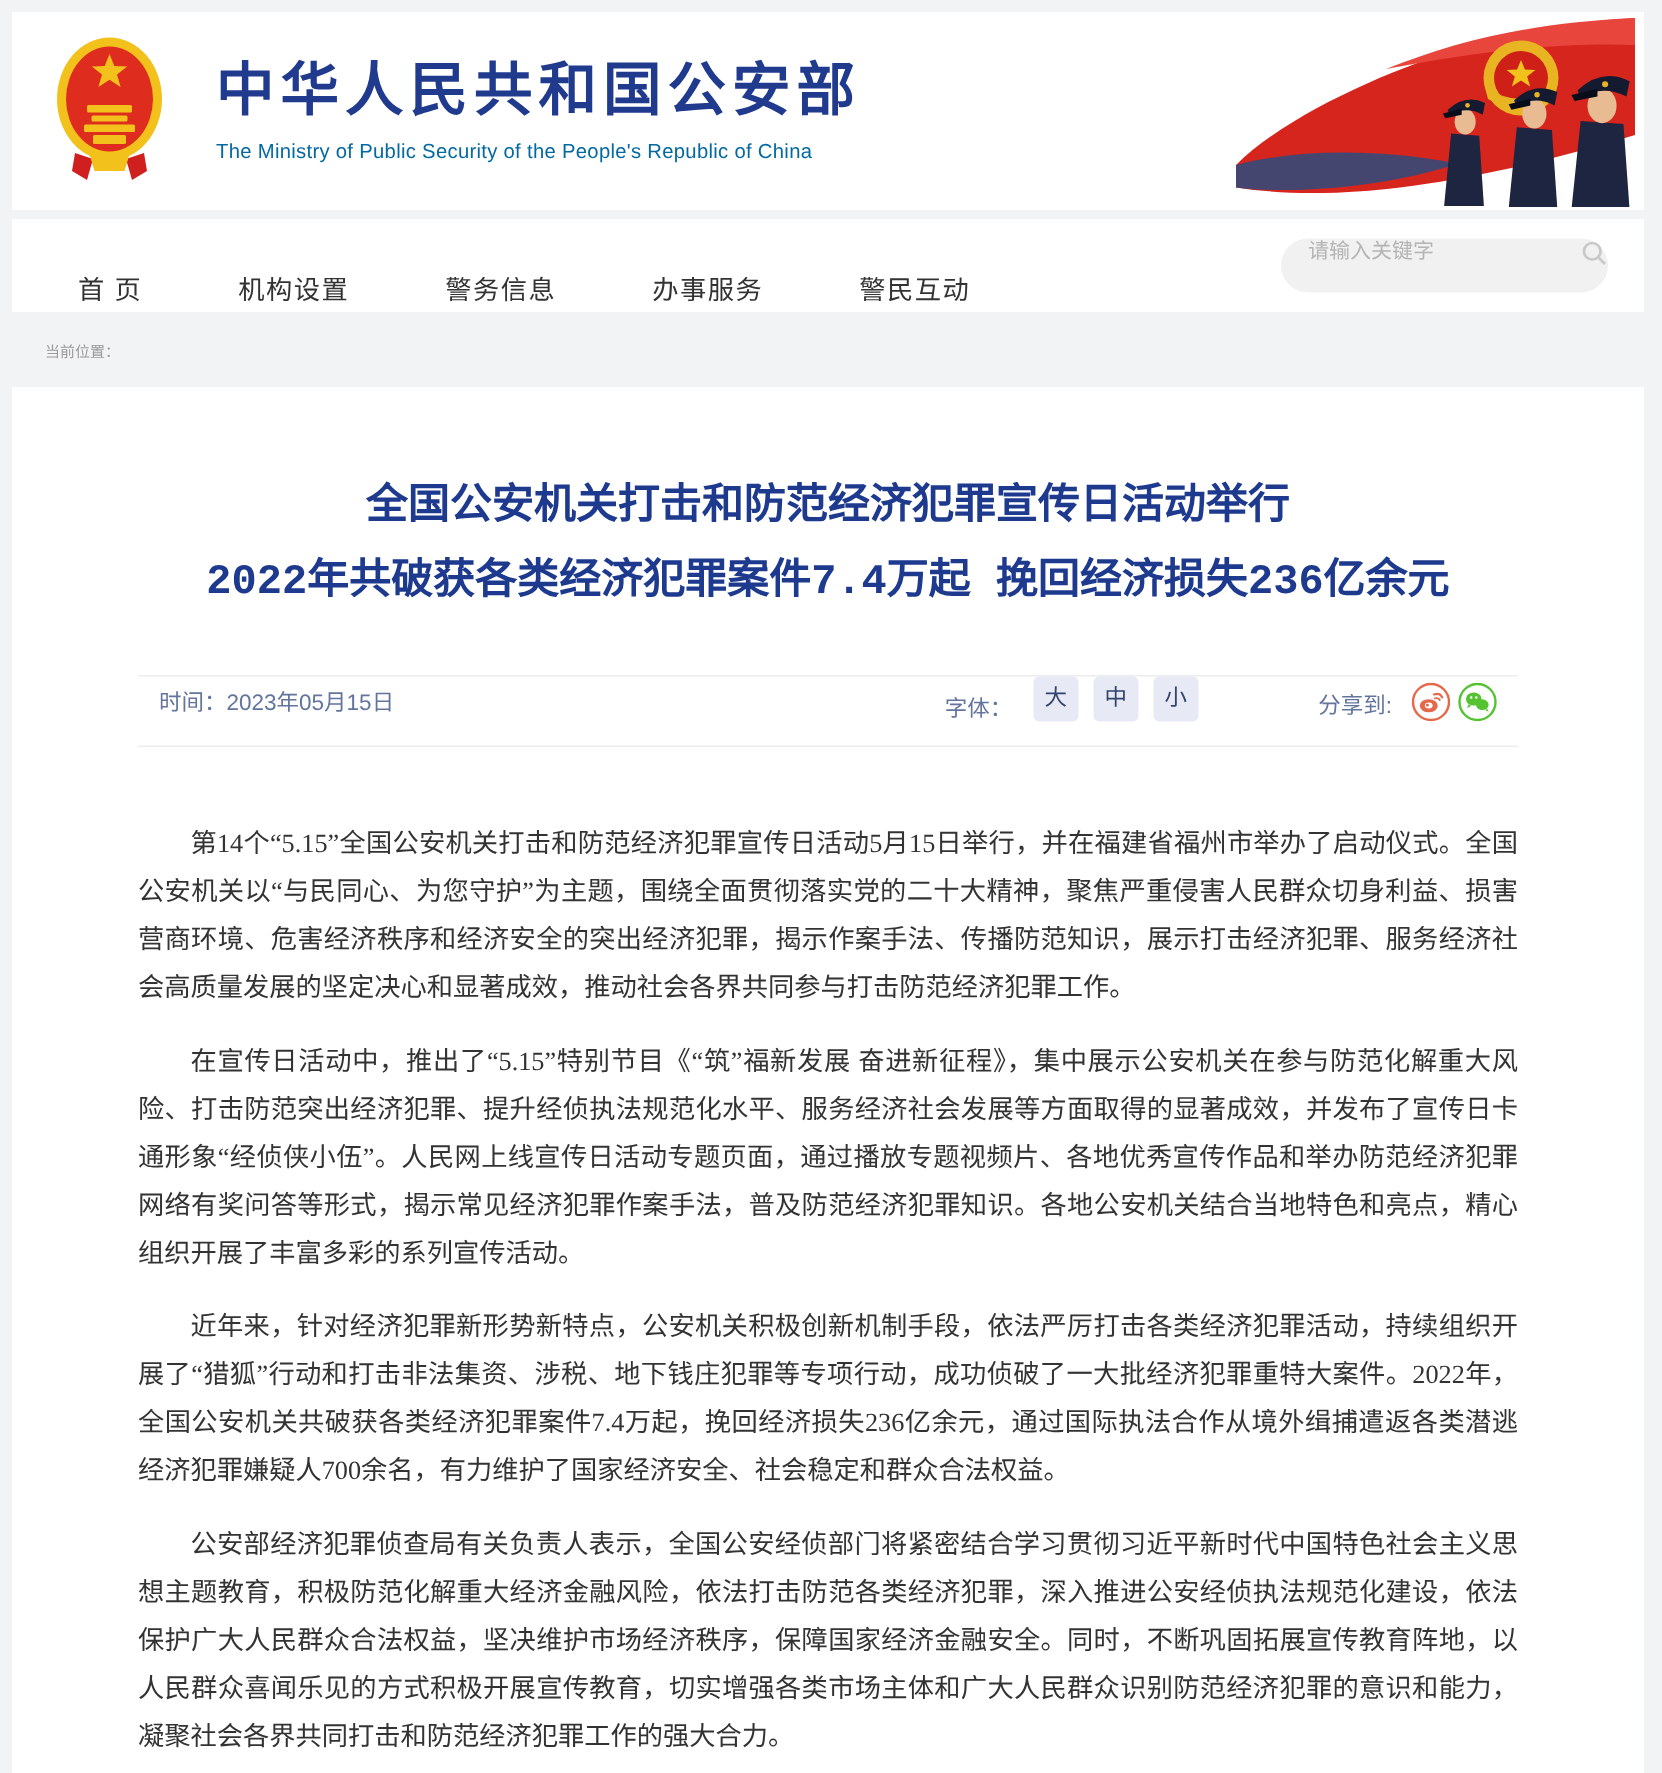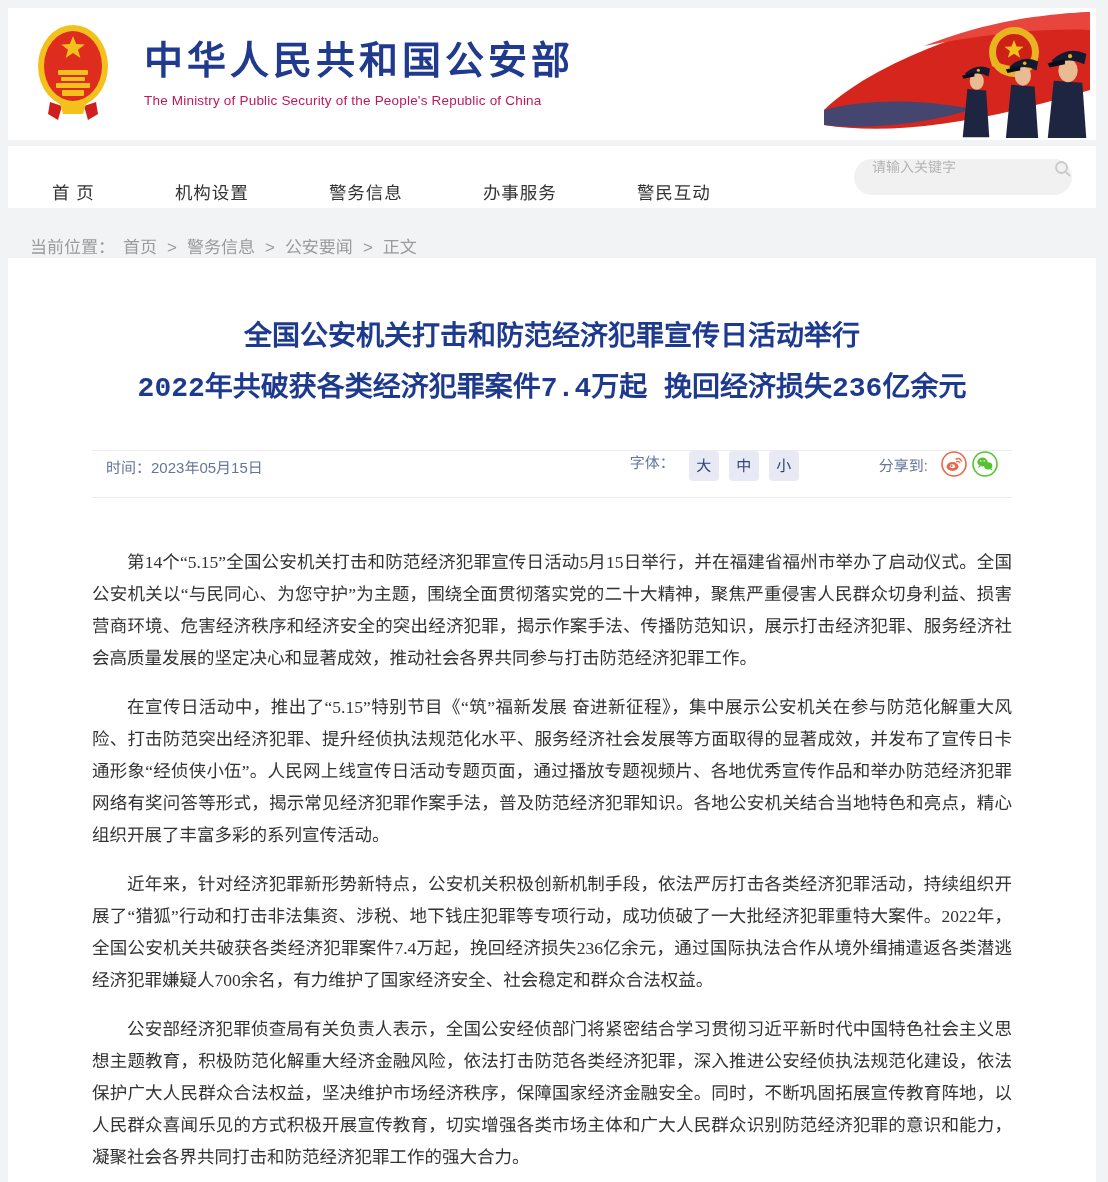--- a/index.html
+++ b/index.html
@@ -5,46 +5,46 @@
   * { box-sizing: border-box; margin: 0; padding: 0; }
   html,body { background:#ffffff; }
   body { font-family:"Liberation Sans","DejaVu Sans",sans-serif; }
   .page{ width:1108px; height:1182px; margin:0 auto; background:#f2f3f4; position:relative; overflow:hidden; padding:8px 12px 0 8px; }
 
   
   .header-panel{ background:#fff; height:132px; position:relative; display:flex; align-items:center; }
   .emblem-wrap{ margin:0 0 0 28px; flex:0 0 auto; }
   .site-titles{ margin-left:34px; }
   .site-title{ color:#203a8e; font-size:39px; font-weight:bold; letter-spacing:4px; line-height:1.1; }
-  .site-subtitle{ color:#be185d; font-size:13.5px; margin-top:10px; letter-spacing:0.2px; }
+  .site-subtitle{ color:#0369a1; font-size:13.5px; margin-top:10px; letter-spacing:0.2px; }
   .hero{ position:absolute; right:6px; top:4px; }
 
   
   .nav-panel{ background:#fff; height:62px; margin-top:6px; display:flex; align-items:center; padding:0 24px 0 44px; }
-  .nav-items{ display:flex; align-items:center; gap:16px;margin-top:28px; }
+  .nav-items{ display:flex; align-items:center; gap:0;margin-top:28px; }
   .nav-item{ font-size:17.5px; color:#333; letter-spacing:1px; margin-right:64px; cursor:pointer; white-space:nowrap; }
   .nav-search{ margin-left:auto; width:218px; height:36px; background:#f1f1f2; border-radius:18px; display:flex; align-items:flex-start; padding:0 14px 0 18px; }
   .nav-search input{ border:none; outline:none; background:transparent; flex:1; font-size:14px; color:#666; }
   .nav-search input::placeholder{ color:#b5b5b5; }
   .search-icon{ flex:0 0 auto; display:flex; }
 
   
-  .breadcrumb{ height:50px; display:flex; align-items:flex-end; padding-left:22px; font-size:17px; color:#9b9b9b; }
+  .breadcrumb{ height:50px; display:flex; align-items:center; padding-left:22px; font-size:10px; color:#9b9b9b; }
   .breadcrumb a{ color:#9b9b9b; text-decoration:none; cursor:pointer; }
   .breadcrumb .sep{ margin:0 10px; color:#9b9b9b; }
   .breadcrumb .bc-label{ margin-right:8px; }
 
   
   .article-panel{ background:#fff; min-height:905px; padding:58px 84px 30px 84px; }
   .article-title{ text-align:center; color:#1e3a8e; font-weight:bold; font-size:28px; line-height:1.4; }
   .article-title .t2{ margin-top:14px;font-family:Liberation Mono, monospace; }
 
   .meta-bar{ margin-top:42px; border-top:1px solid #ececf0; border-bottom:1px solid #ececf0; height:48px; display:flex; align-items:center; padding:0 14px 16px 14px; color:#64759d; font-size:15px; }
   .meta-time{ display:flex; align-items:center; }
-  .meta-right{ margin-left:auto; display:flex; align-items:flex-start; }
+  .meta-right{ margin-left:auto; display:flex; align-items:flex-end; }
   .font-label{ margin-right:14px; }
   .font-btn{ width:30px; height:30px; border:none; border-radius:4px; background:#e7eaf5; color:#33446e; font-size:15px; margin-right:10px; cursor:pointer; line-height:30px; text-align:center; }
   .share-group{ display:flex; align-items:center; margin-left:70px; }
   .share-label{ margin-right:8px; }
   .share-icon{ width:26px; height:26px; margin-left:5px; cursor:pointer; display:flex; }
 
   .article-body{ margin-top:48px; font-family:"Liberation Serif","DejaVu Serif",serif; font-size:17.5px; color:#333; }
   .article-body p{ text-indent:2em; line-height:32px; margin-bottom:17px; text-align:justify; }
 </style>
 </head>
@@ -131,23 +131,20 @@
         <svg width="20" height="20" viewBox="0 0 20 20" fill="none" stroke="#c9c9c9" stroke-width="1.8">
           <circle cx="8.5" cy="8.5" r="5.5"></circle>
             <line x1="12.8" y1="12.8" x2="17" y2="17"></line>
         </svg>
       </span>
     </div>
   </div>
 
   <div class="breadcrumb">
     <span class="bc-label">当前位置：</span>
-    <span>
-      
-    <a>首页</a><span class="sep">&gt;</span><a>警务信息</a><span class="sep">&gt;</span><a>公安要闻</a><span class="sep">&gt;</span><a>正文</a><span class="sep"></span></span>
   </div>
 
   <div class="article-panel">
     <div class="article-title">
       <div class="t1">全国公安机关打击和防范经济犯罪宣传日活动举行</div>
       <div class="t2">2022年共破获各类经济犯罪案件7.4万起 挽回经济损失236亿余元</div>
     </div>
 
     <div class="meta-bar">
       <div class="meta-time">

